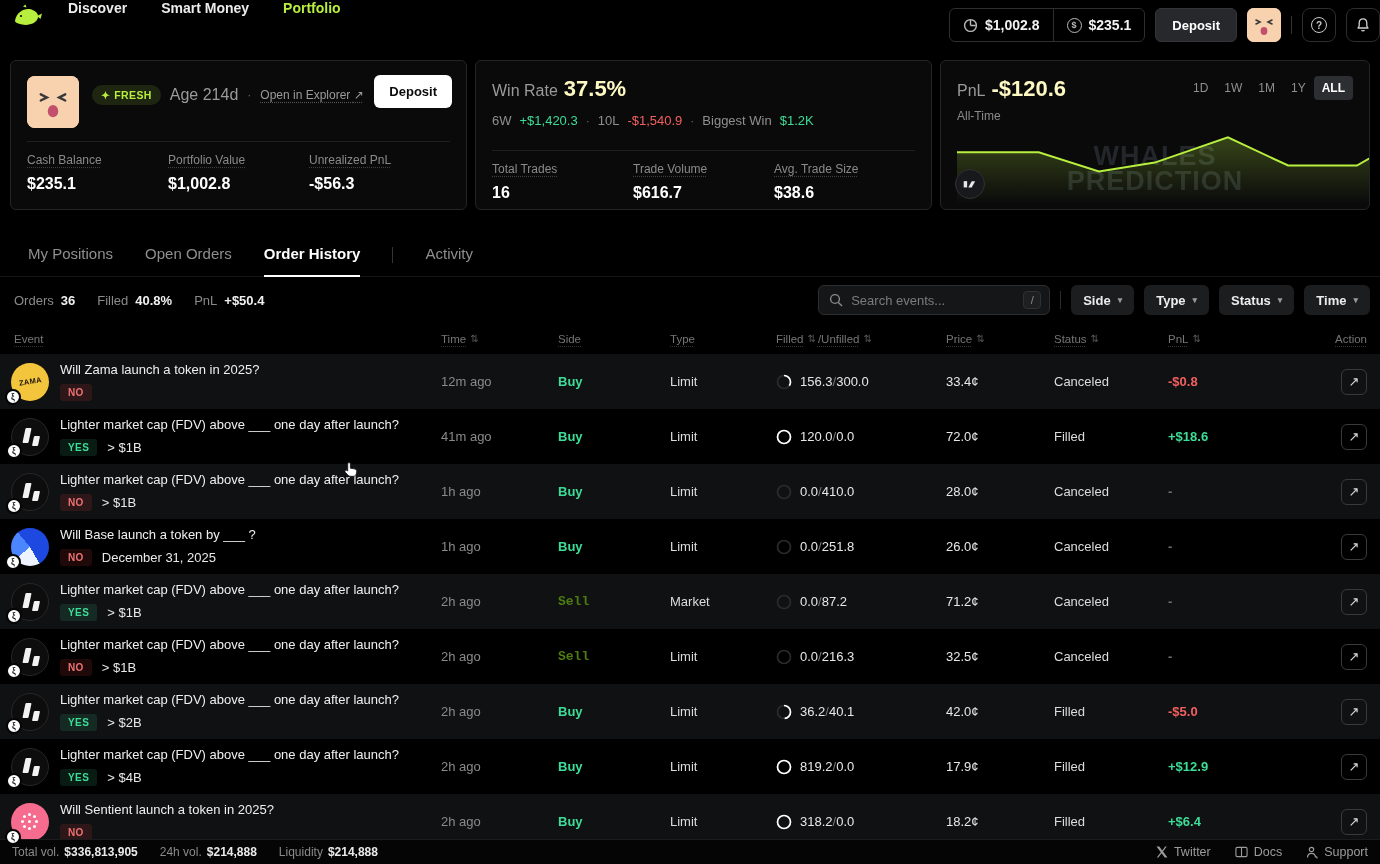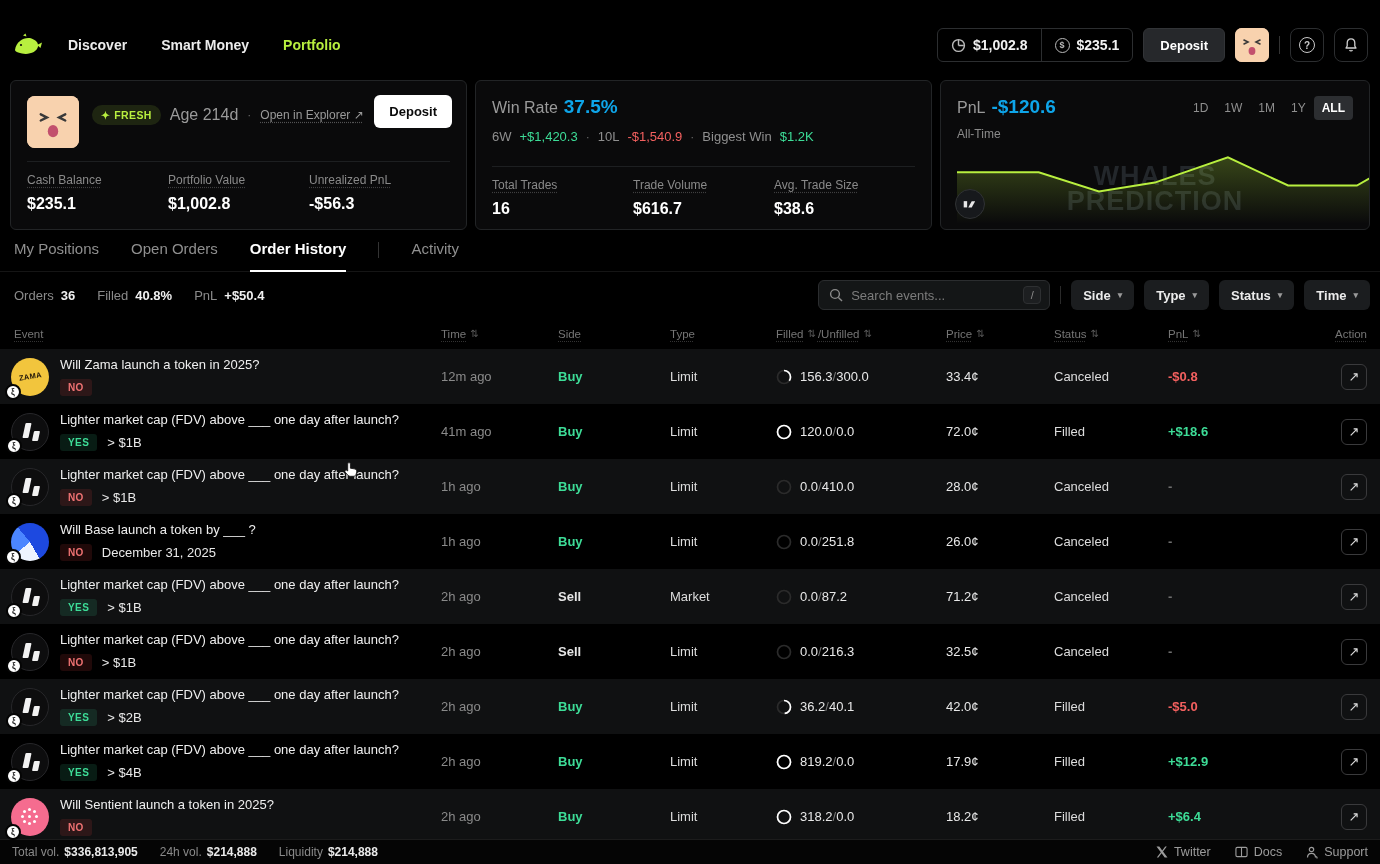--- a/index.html
+++ b/index.html
@@ -1,18 +1,18 @@
 <!DOCTYPE html>
 <html><head>
 <meta charset="utf-8">
 <style>
   * { box-sizing: border-box; margin: 0; padding: 0; }
   html,body { width:1380px; height:864px; background:#000; overflow:hidden;
     font-family:"Liberation Sans", sans-serif; color:#ededed; }
-  .nav { height:50px; display:flex; align-items:center; padding:0 12px 0 10px;margin-top:20px; }
+  .nav { height:50px; display:flex; padding:0 0 0 10px; }
   .logo { width:34px; height:32px; display:flex; align-items:center; justify-content:center; cursor:pointer; }
   .nav-items { display:flex; gap:34px; margin-left:24px; }
   .nav-item { font-size:14px; font-weight:600; color:#ececec; cursor:pointer; }
   .nav-item.active { color:#b8ef3f; }
   .nav-right { margin-left:auto; display:flex; align-items:center; gap:10px; }
   .stat-group { display:flex; align-items:center; border:1px solid #2c2e30; border-radius:6px; height:34px; }
   .stat-cell { display:flex; align-items:center; gap:7px; padding:0 13px; font-size:14px; font-weight:600; color:#f2f2f2; }
   .stat-group .vdiv { width:1px; height:34px; background:#2c2e30; }
   .coin-icon { width:15px; height:15px; border:1.4px solid #b9b9b9; border-radius:50%;
     display:flex; align-items:center; justify-content:center; font-size:9px; color:#b9b9b9; font-weight:700; }
@@ -42,36 +42,36 @@
     text-underline-offset:3px; cursor:pointer; }
   .deposit-white { position:absolute; top:14px; right:14px; background:#fff; color:#0a0a0a; border:none;
     font-size:13px; font-weight:600; padding:0 15px; height:33px; border-radius:6px; cursor:pointer; font-family:inherit; }
   .card-divider { border-top:1px solid #1d1f21; margin:13px 0 11px 0; }
   .card-stats { display:flex; }
   .cs { width:141px; }
   .cs-label { font-size:12px; color:#8a8a8a; text-decoration:underline dotted rgba(255,255,255,.22);
     text-underline-offset:3px; margin-bottom:8px; }
   .cs-value { font-size:16px; font-weight:600; color:#fff; }
   .wr-title { font-size:16px; color:#9a9a9a; }
-  .wr-title b { font-size:19px; color:#0ea5e9; font-weight:700; margin-left:6px; }
+  .wr-title b { font-size:22px; color:#fef9c3; font-weight:700; margin-left:6px; }
   .wr-sub { display:flex; align-items:center; gap:8px; margin-top:11px; font-size:13px; }
   .g-label { color:#8f8f8f; }
   .pos { color:#3ddc97; } .neg { color:#f3605f; }
   .pnl-head { display:flex; align-items:flex-start; }
   .ranges { margin-left:auto; display:flex; align-items:center; gap:0; }
   .range-btn { font-size:12px; color:#8f8f8f; padding:5px 8px; border-radius:4px; cursor:pointer; }
   .range-btn.active { background:#2c2e31; color:#fff; font-weight:600; }
   .pnl-sub { font-size:12px; color:#8a8a8a; margin-top:7px; }
   .watermark { position:absolute; left:0; right:0; bottom:14px; text-align:center; z-index:0;
     font-size:27px; font-weight:800; letter-spacing:1px; color:#23272b; line-height:.95; }
   .pnl-chart { position:absolute; left:16px; right:1px; bottom:5px; height:74px; z-index:1; }
   .tv-badge { position:absolute; left:14px; bottom:10px; width:30px; height:30px; border-radius:50%;
     background:#17191c; border:1px solid #303234; display:flex; align-items:center; justify-content:center; z-index:2; cursor:pointer; }
   
-  .tabs { display:flex; align-items:center; gap:32px; padding:0 14px; margin-top:10px;
+  .tabs { display:flex; align-items:center; gap:32px; padding:0 28px; margin-top:35px;
     border-bottom:1px solid #151515; }
   .tab { font-size:15px; color:#8f8f8f; padding-bottom:14px; cursor:pointer; position:relative; }
   .tab.active { color:#fff; font-weight:600; }
   .tab.active::after { content:""; position:absolute; left:0; right:0; bottom:-1px; height:2px; background:#fff; }
   .tab-divider { width:1px; height:16px; background:#333; margin-bottom:12px; }
   
   .filter-row { display:flex; align-items:center; padding:0 10px 0 14px; height:46px; }
   .summary { display:flex; align-items:center; gap:7px; font-size:13px; }
   .summary .lbl { color:#8a8a8a; } .summary .val { color:#f0f0f0; font-weight:600; }
   .summary .gap { width:8px; }
@@ -117,21 +117,21 @@
     background:#fff; border:2px solid #050505; display:flex; align-items:center; justify-content:center;
     font-size:8.5px; color:#1a1a1a; font-weight:700; z-index:2; }
   .ev-title { font-size:13px; color:#efefef; margin-bottom:7px; }
   .badge-row { display:flex; align-items:center; gap:10px; }
   .badge { font-size:10px; font-weight:700; letter-spacing:.4px; padding:3px 8px; border-radius:3px; }
   .badge-no  { background:rgba(244,70,70,.13); color:#ef7272; }
   .badge-yes { background:rgba(61,220,151,.13); color:#3ddc97; }
   .ev-sub { font-size:13px; color:#e9e9e9; }
   .c-time { color:#8a8a8a; font-size:13px; }
   .c-side { font-size:13px; font-weight:600; }
-  .side-buy { color:#3ddc97; } .side-sell { color:#e5e5e5; }
+  .side-buy { color:#3ddc97; } .side-sell { color:#4d7c0f;font-family:Liberation Mono, monospace; }
   .c-type, .c-status { font-size:13px; color:#dcdcdc; }
   .c-fill { display:flex; align-items:center; gap:8px; font-size:13px; color:#e8e8e8; }
   .c-fill .slash { color:#7a7a7a; }
   .fillicon { width:16px; height:16px; }
   .ring-bg { fill:none; stroke:#2b2b2b; stroke-width:1.7; }
   .ring-fg { fill:none; stroke:#fff; stroke-width:1.7; transform:rotate(-90deg); transform-origin:center; }
   .c-price { font-size:13px; color:#e8e8e8; }
   .c-pnl { font-size:13px; font-weight:600; }
   .pnl-pos { color:#3ddc97; } .pnl-neg { color:#f3605f; } .pnl-none { color:#6e6e6e; }
   .c-action { display:flex; justify-content:flex-end; padding-right:13px; }

